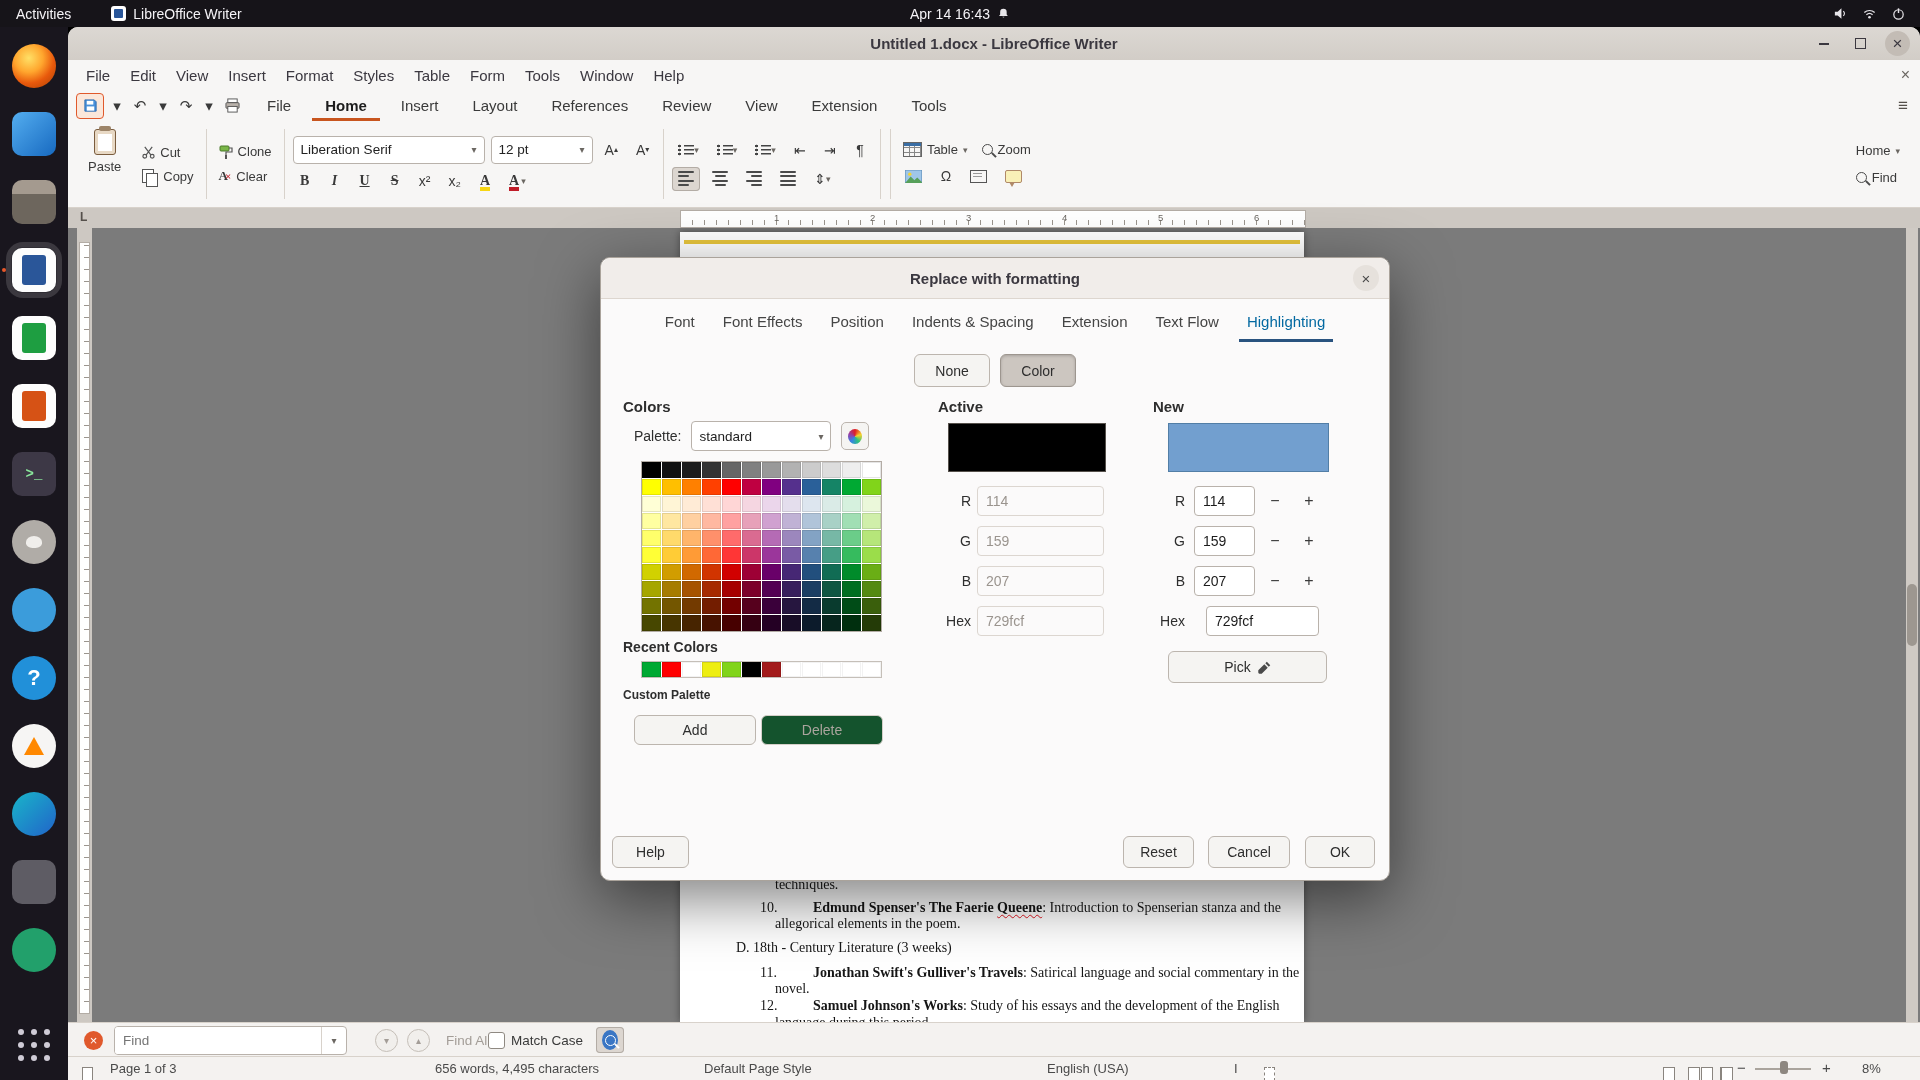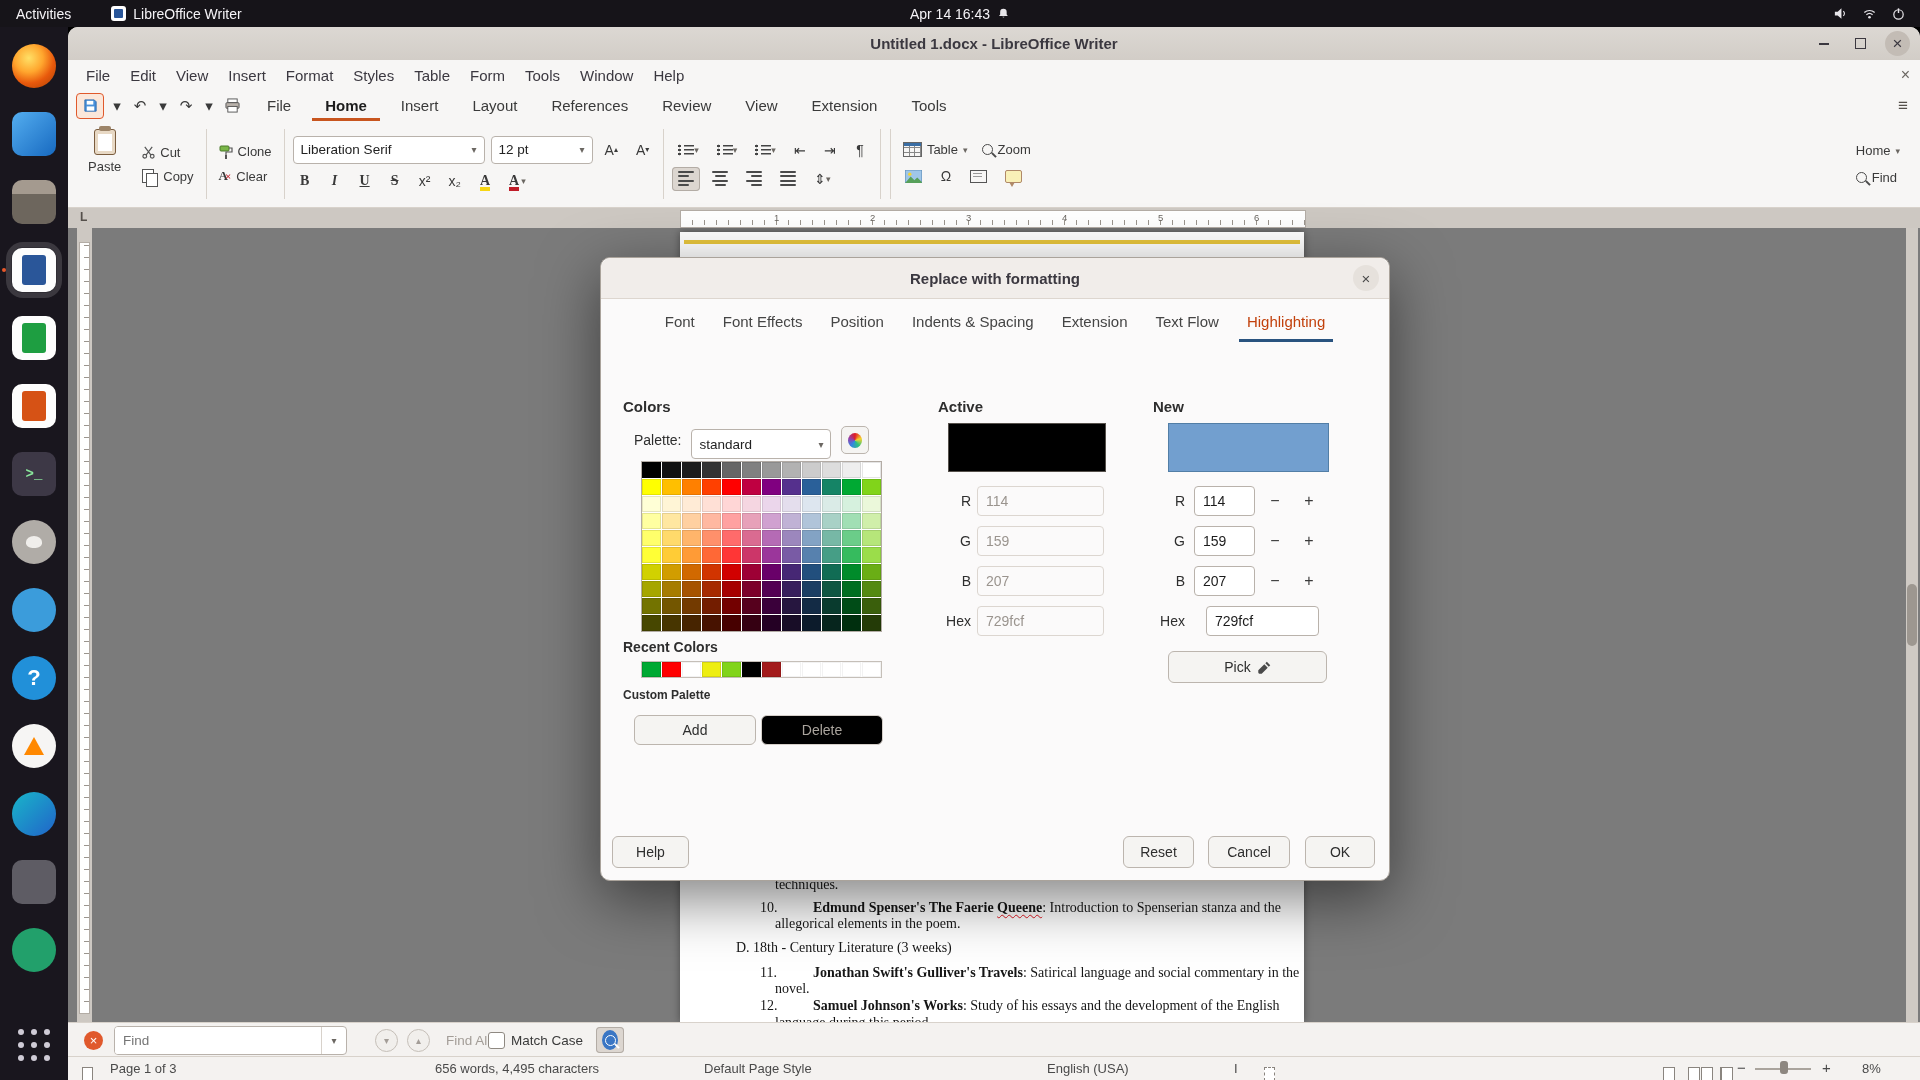--- a/index.html
+++ b/index.html
@@ -152,30 +152,30 @@
   .zoom-track{position:absolute;top:11px;left:1687px;width:56px;height:2px;background:#aaa49d;}
   .zoom-thumb{position:absolute;top:6px;left:1712px;width:8px;height:13px;background:#8d8780;border-radius:3px;}
   
   #dialog{position:absolute;left:600px;top:257px;width:788px;height:622px;background:#fbfafa;border:1px solid #aaa39b;
     border-radius:10px;box-shadow:0 18px 60px rgba(0,0,0,.5);z-index:40;}
   #dlg-header{position:absolute;left:0;top:0;right:0;height:40px;background:#f1edea;border-bottom:1px solid #ddd6cf;border-radius:10px 10px 0 0;display:flex;align-items:center;justify-content:center;}
   #dlg-header .t{font-size:15px;font-weight:700;color:#3b3840;}
   .dlg-close{position:absolute;right:10px;top:7px;width:26px;height:26px;border-radius:50%;background:#e6e1dc;border:none;font-size:15px;color:#4a4a4a;display:flex;align-items:center;justify-content:center;}
   #dlg-tabs{position:absolute;left:0;top:48px;right:0;height:36px;display:flex;justify-content:center;gap:8px;font-size:15px;color:#454545;}
   .dtab{padding:7px 10px;position:relative;}
-  .dtab.active{color:#c2410c;font-weight:500;}
+  .dtab.active{color:#0369a1;font-weight:500;}
   .dtab.active::after{content:'';position:absolute;left:2px;right:2px;bottom:0;height:3px;background:#29537f;}
   .toggle-row{position:absolute;left:0;right:0;top:96px;display:flex;justify-content:center;gap:10px;}
   .btn{display:inline-flex;align-items:center;justify-content:center;background:#f5f4f2;border:1px solid #bcb5ae;border-radius:6px;font-size:14px;color:#2e2e2e;font-family:inherit;}
-  .btn:disabled,.btn.disabled{color:#aaa49d;border-color:#d5cfc9;background:#000000;}
+  .btn:disabled,.btn.disabled{color:#aaa49d;border-color:#d5cfc9;background:#14532d;}
   .btn.pressed{background:#ccc6c0;border-color:#9d968f;box-shadow:inset 0 1px 3px rgba(0,0,0,.18);}
   .heading{position:absolute;font-size:15px;font-weight:700;color:#2e2e2e;}
   .lab{position:absolute;font-size:14px;color:#2e2e2e;}
   .palette-row{position:absolute;left:33px;top:163px;display:flex;align-items:center;gap:10px;}
-  .palette-row .sel{width:140px;height:30px;box-sizing:border-box;margin-top:8px;}
+  .palette-row .sel{width:140px;height:30px;box-sizing:border-box;}
   .pal-btn{width:28px;height:28px;border:1px solid #bcb5ae;border-radius:5px;background:#f5f4f2;display:flex;align-items:center;justify-content:center;}
   .pal-btn i{width:15px;height:15px;border-radius:50%;background:conic-gradient(#e01b24,#f6d32d,#2ec27e,#3584e4,#9141ac,#e01b24);display:block;}
   #palette-grid{position:absolute;left:40px;top:203px;display:grid;grid-template-columns:repeat(12,19px);grid-auto-rows:16px;gap:1px;background:#fff;border:1px solid #b3aca5;width:fit-content;}
   .pcell{box-shadow:inset 0 0 0 1px rgba(0,0,0,.10);}
   #recent-row{position:absolute;left:40px;top:403px;display:grid;grid-template-columns:repeat(12,19px);grid-auto-rows:15px;gap:1px;background:#fff;border:1px solid #c5bfb8;width:fit-content;}
   .rcell.empty{background:#fff;box-shadow:inset 0 0 0 1px rgba(0,0,0,.05);}
   .swatch{position:absolute;border:1px solid #55504b;}
   .num-input{position:absolute;height:30px;box-sizing:border-box;border:1px solid #b9b2ab;border-radius:4px;background:#fff;font-size:14px;font-family:inherit;color:#1c1c1c;padding:0 8px;}
   .num-input:disabled{color:#9a948e;border-color:#dcd6d0;background:#fbfafa;}
   .step{position:absolute;width:28px;height:30px;background:none;border:none;font-size:16px;color:#3a3a3a;font-family:inherit;}
@@ -586,20 +586,24 @@
   <div id="dlg-tabs">
       <span class="dtab">Font</span>
       <span class="dtab">Font Effects</span>
       <span class="dtab">Position</span>
       <span class="dtab">Indents &amp; Spacing</span>
       <span class="dtab">Extension</span>
       <span class="dtab">Text Flow</span>
       <span class="dtab active">Highlighting</span>
     </div>
 
+  <div class="toggle-row">
+    <button class="btn" style="width:76px;height:33px;">None</button>
+    <button class="btn pressed" style="width:76px;height:33px;">Color</button>
+  </div>
 
   <span class="heading" style="left:22px;top:140px;">Colors</span>
   <div class="palette-row">
     <span class="lab" style="position:static;">Palette:</span>
     <span class="combo sel">
       <span>standard</span>
         <span class="arr">▾</span>
     </span>
     <button class="pal-btn">
         <i></i>

